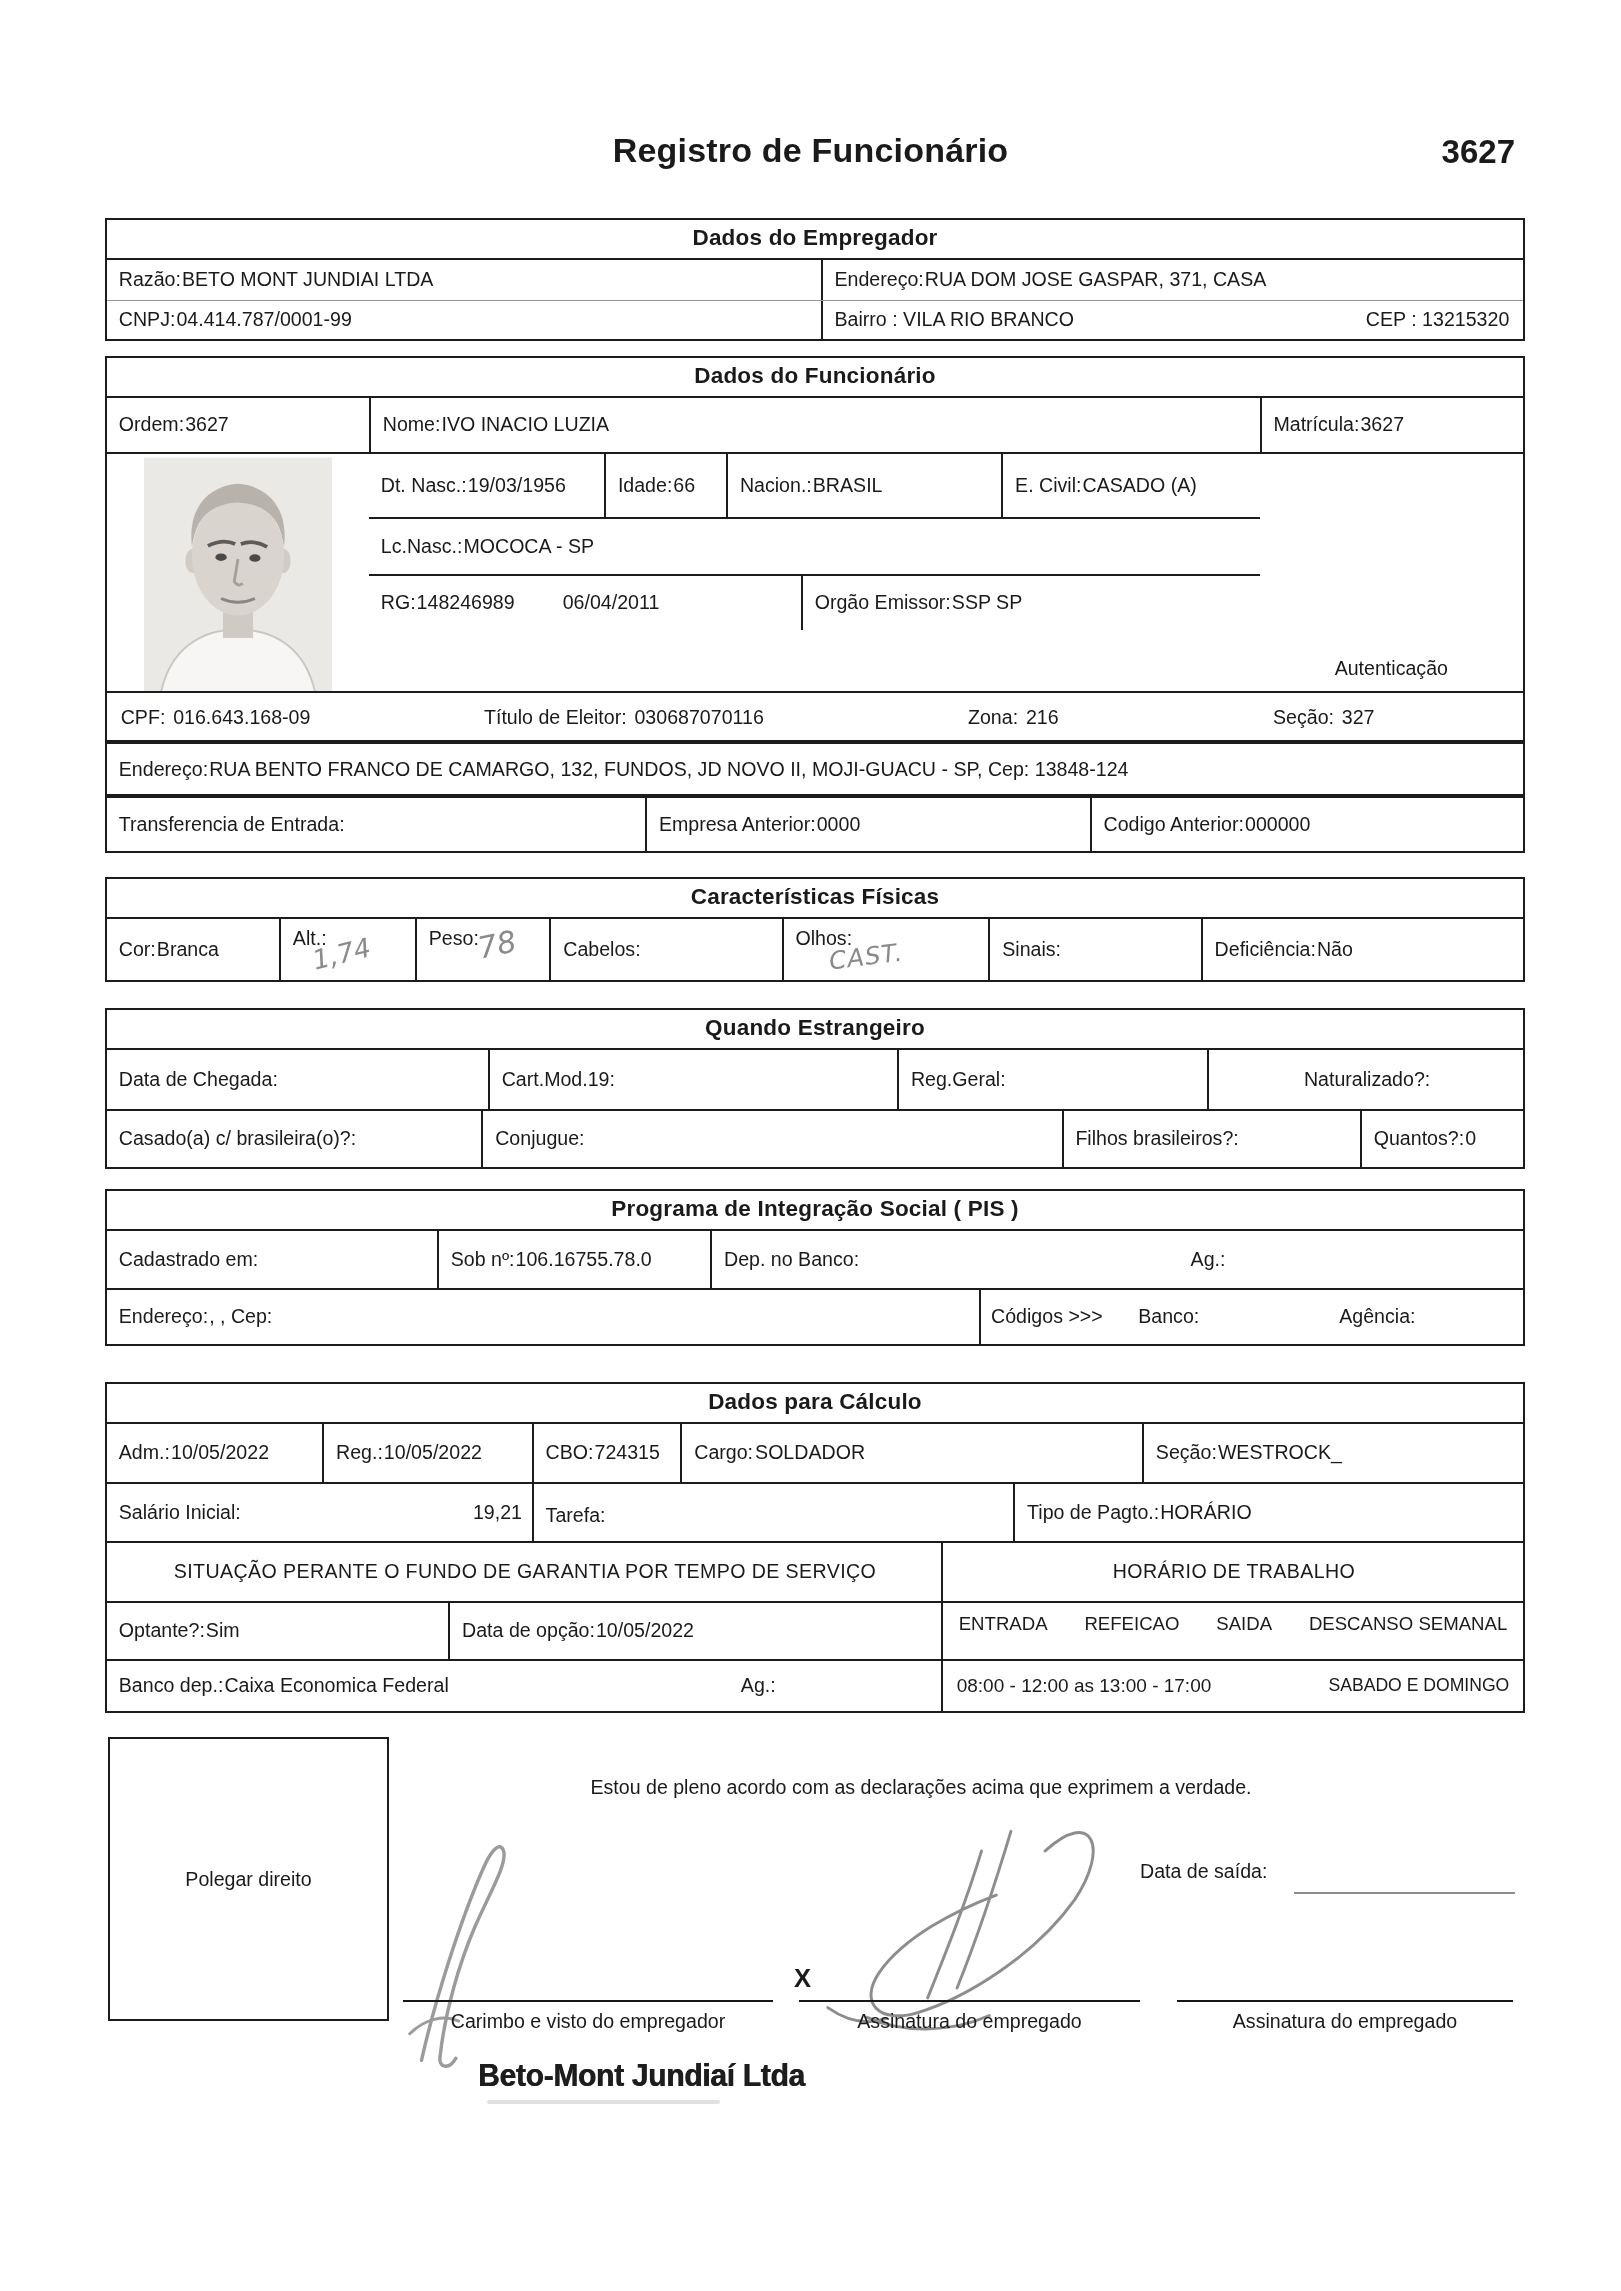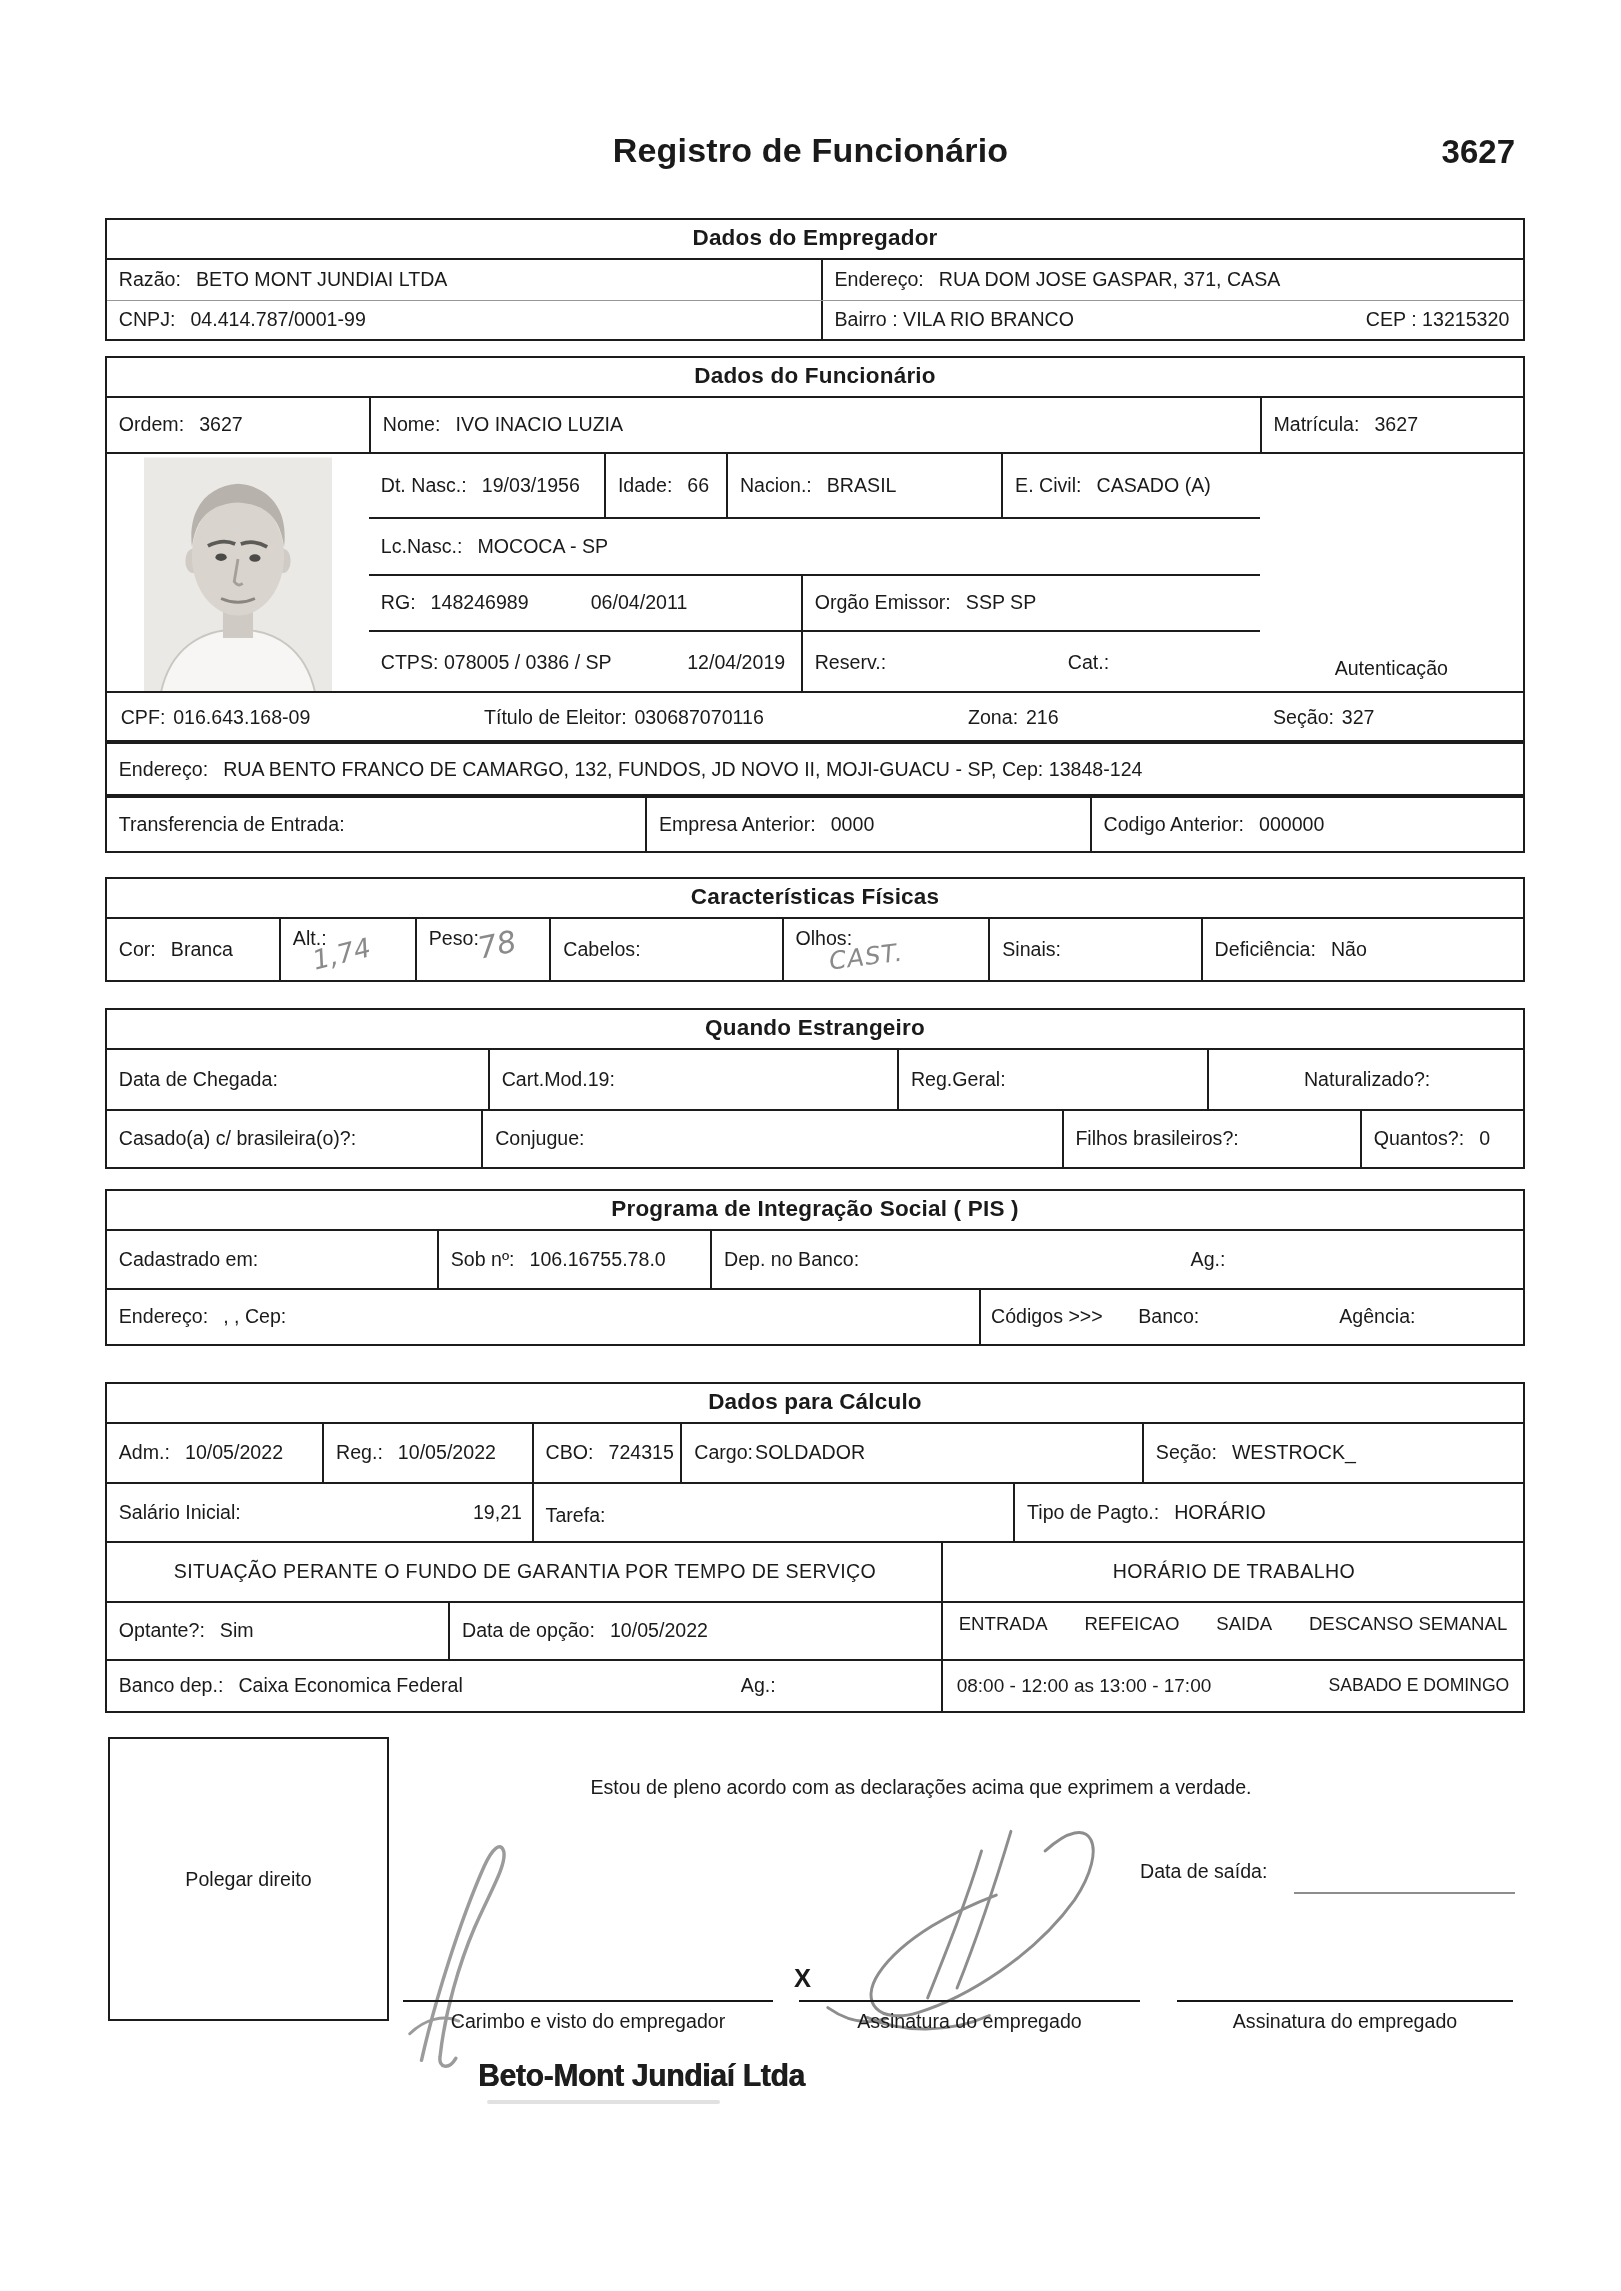--- a/index.html
+++ b/index.html
@@ -8,21 +8,21 @@
     font-family:"Liberation Sans",sans-serif;color:#1a1a1a;
     -webkit-font-smoothing:antialiased;
   }
   .box{position:absolute;left:105px;width:1420px;background:#fff;
        border:2.5px solid #1c1c1c;box-sizing:border-box;}
   .sec-title{font-weight:bold;font-size:22.5px;text-align:center;
        padding:4.9px 0 6.9px;border-bottom:2.5px solid #1c1c1c;letter-spacing:0.2px;}
   .frow{display:flex;box-sizing:border-box;}
   .bt{border-top:2.5px solid #1c1c1c;}
   .cell{box-sizing:border-box;display:flex;align-items:center;
-        padding:3.9px 9.8px 3.9px 11.8px;font-size:19.6px;gap:15px;position:relative;}
+        padding:3.9px 9.8px 3.9px 11.8px;font-size:19.6px;gap:1px;position:relative;}
   .cell.bl{border-left:2.5px solid #1c1c1c;}
   .lbl,.val{white-space:nowrap;}
   .posr{position:absolute;top:50%;transform:translateY(-50%);
         display:flex;gap:7.8px;font-size:19.6px;white-space:nowrap;}
   .hand{font-family:"DejaVu Sans",sans-serif;font-style:italic;color:#8a8a8a;
         position:absolute;white-space:nowrap;}
   .sigline{position:absolute;border-top:2.9px solid #161616;height:0;}
   .siglabel{position:absolute;text-align:center;font-size:19.6px;}
   .photo-cell{display:flex;align-items:center;justify-content:center;overflow:hidden;}
   .auth-cell{display:flex;align-items:flex-end;justify-content:center;
@@ -134,33 +134,20 @@
         <div class="cell" style="width:48.5%;">
           <span class="lbl">RG:</span>
           <span class="val">148246989</span>
           <span class="val" style="margin-left:47px;">06/04/2011</span>
         </div>
         <div class="cell bl" style="width:51.5%;">
           <span class="lbl">Orgão Emissor:</span>
           <span class="val">SSP SP</span>
         </div>
       </div>
-      <div class="frow bt" style="height:64px;">
-        <div class="cell" style="width:48.5%;justify-content:space-between;padding-right:15.7px;">
-          <span>
-            <span class="lbl">CTPS:</span>
-            <span class="val">078005 / 0386 / SP</span>
-          </span>
-          <span class="val">12/04/2019</span>
-        </div>
-        <div class="cell bl" style="width:51.5%;">
-          <span class="lbl">Reserv.:</span>
-          <span class="lbl" style="position:absolute;left:58%;">Cat.:</span>
-        </div>
-      </div>
     </div>
     <div class="auth-cell bl" style="width:18.6%;">
       <span>Autenticação</span>
     </div>
   </div>
 </div>
 
 <div class="box" style="top:691px;height:51px;">
   <span class="posr" style="left:13.7px;">
     <span class="lbl">CPF:</span>

